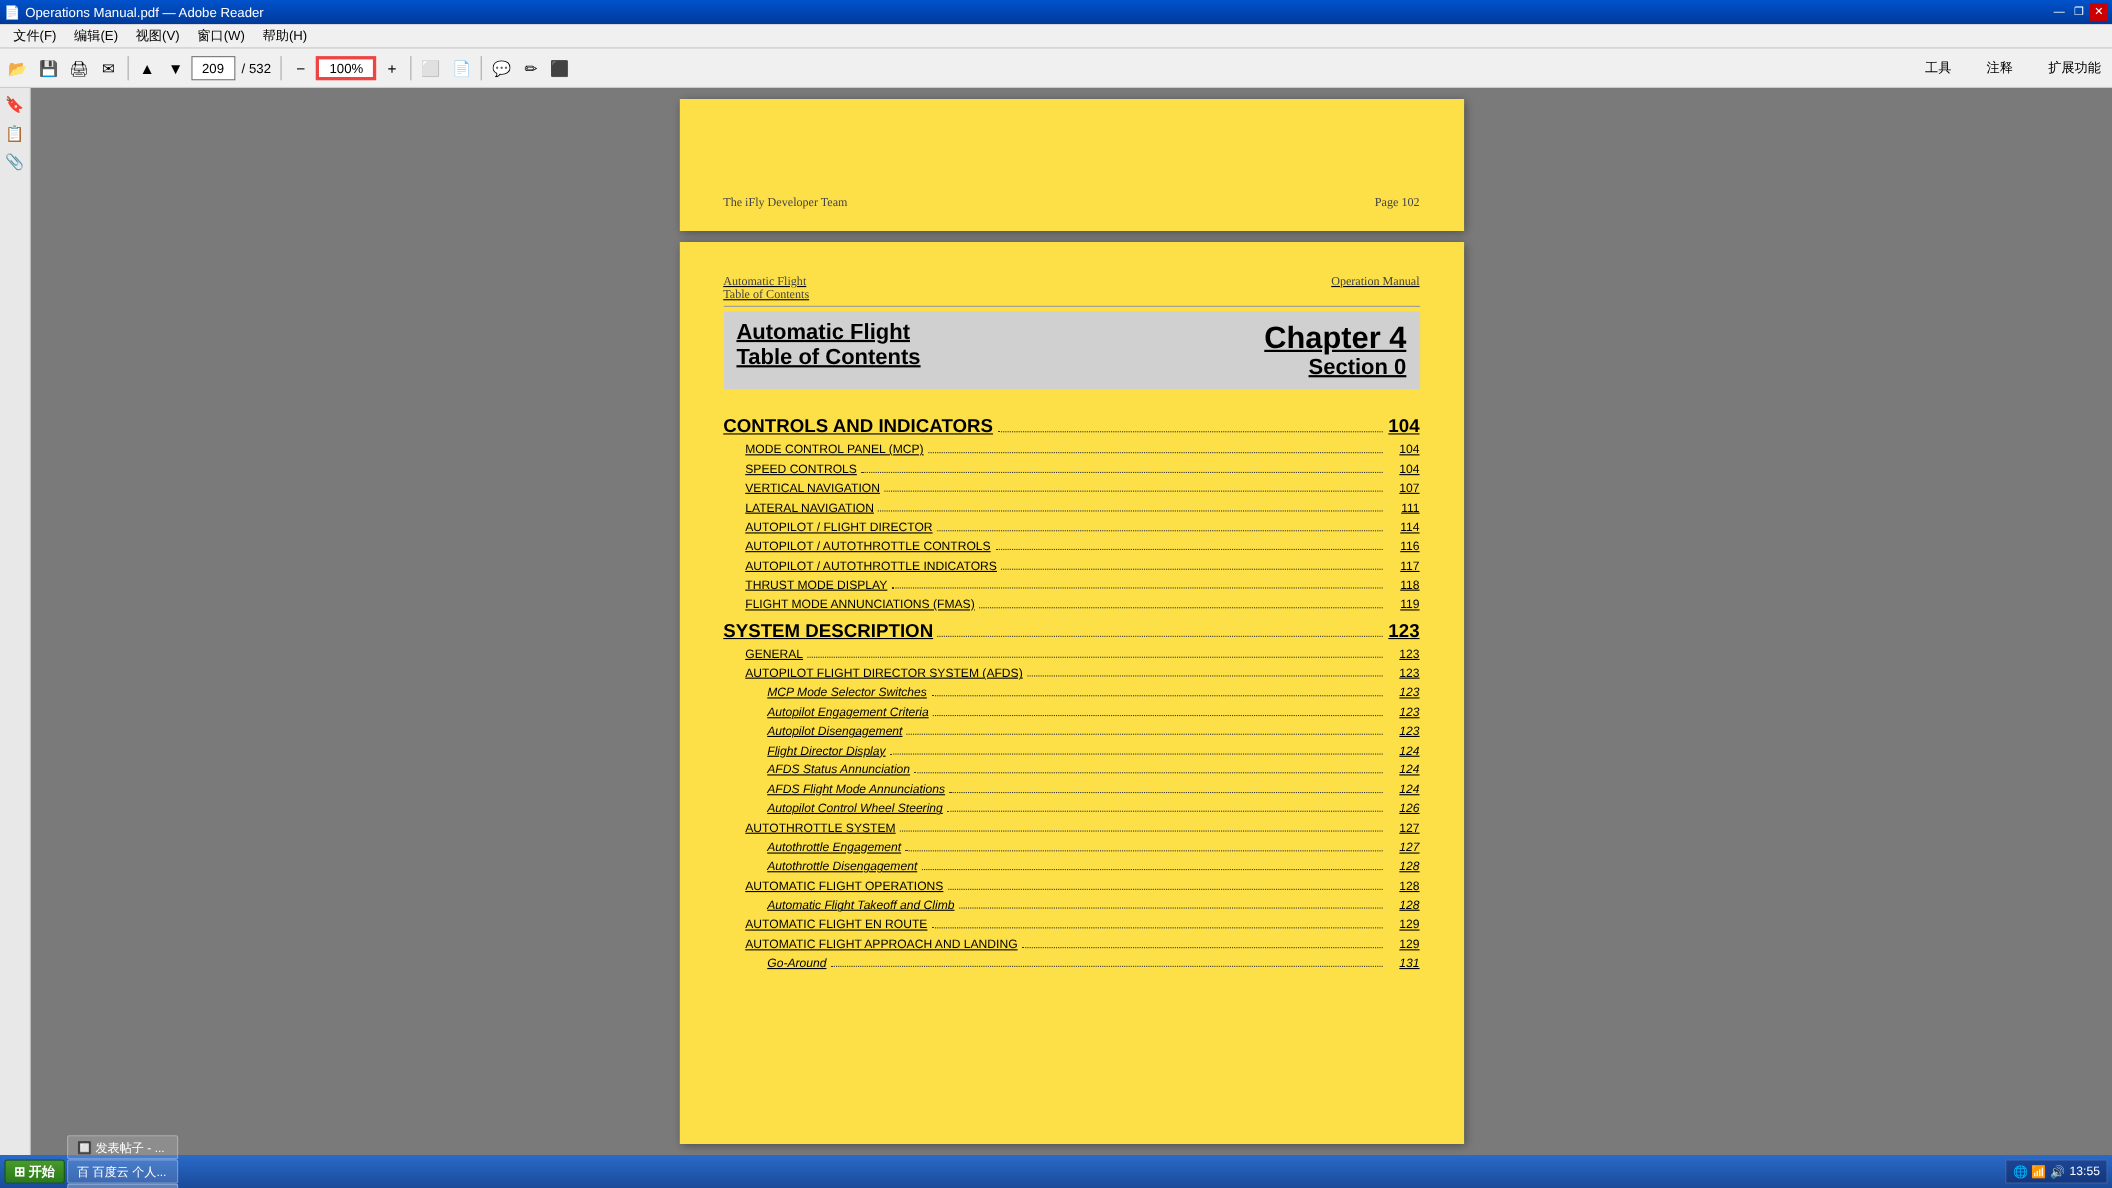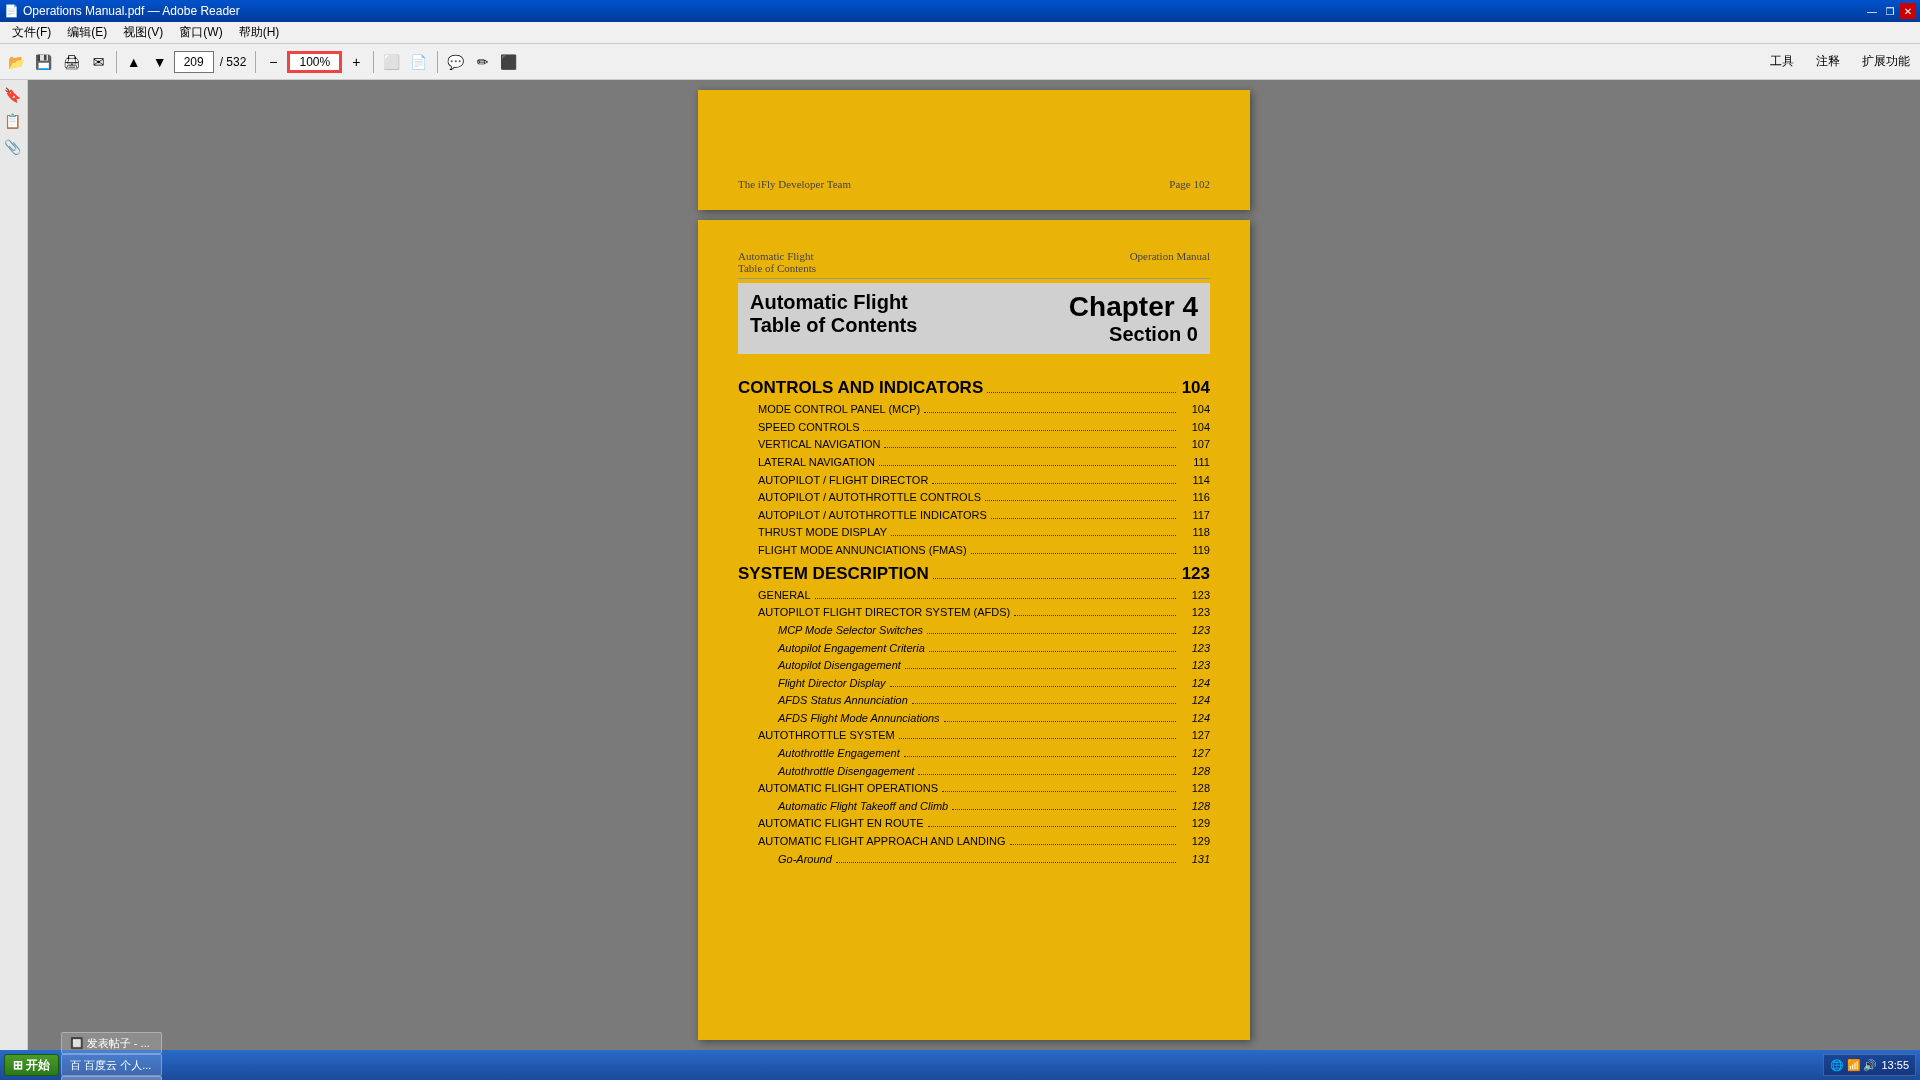--- a/index.html
+++ b/index.html
@@ -60,21 +60,21 @@
     }
     .page-total { font-size: 12px; margin: 13px 4px; }
     .zoom-input {
       width: 55px; height: 22px; text-align: center;
       border: 3px solid #ef4444; font-size: 12px;
     }
     .toolbar-right {
       margin-left: auto;
       display: flex;
       align-items: center;
-      gap: 10px;
+      gap: 20px;
       font-size: 12px;
     }
     .toolbar-right span { cursor: pointer; padding: 2px 6px; }
 
     
     #main-layout {
       display: flex;
       height: calc(1080px - 22px - 22px - 36px - 30px);
     }
 
@@ -103,24 +103,25 @@
       overflow-y: auto;
       display: flex;
       flex-direction: column;
       align-items: center;
       padding: 10px 0;
       gap: 10px;
     }
 
     
     .pdf-page {
-      background: #eab308;
-      width: 552px;
+      background: #fde047;
+      width: 713px;
       box-shadow: 2px 2px 8px rgba(0,0,0,0.4);
       position: relative;
+      text-decoration: underline;
     }
 
     
     #page-top {
       height: 150px;
       padding: 20px 40px;
     }
     .page-footer {
       position: absolute;
       bottom: 20px;
@@ -442,20 +443,25 @@
           <div class="toc-entry subsub-entry">
             <span class="toc-label">AFDS Status Annunciation</span>
             <span class="toc-dots"></span>
             <span class="toc-page">124</span>
           </div>
           <div class="toc-entry subsub-entry">
             <span class="toc-label">AFDS Flight Mode Annunciations</span>
             <span class="toc-dots"></span>
             <span class="toc-page">124</span>
           </div>
+          <div class="toc-entry subsub-entry">
+            <span class="toc-label">Autopilot Control Wheel Steering</span>
+            <span class="toc-dots"></span>
+            <span class="toc-page">126</span>
+          </div>
           <div class="toc-entry sub-entry">
             <span class="toc-label">AUTOTHROTTLE SYSTEM</span>
             <span class="toc-dots"></span>
             <span class="toc-page">127</span>
           </div>
           <div class="toc-entry subsub-entry">
             <span class="toc-label">Autothrottle Engagement</span>
             <span class="toc-dots"></span>
             <span class="toc-page">127</span>
           </div>

